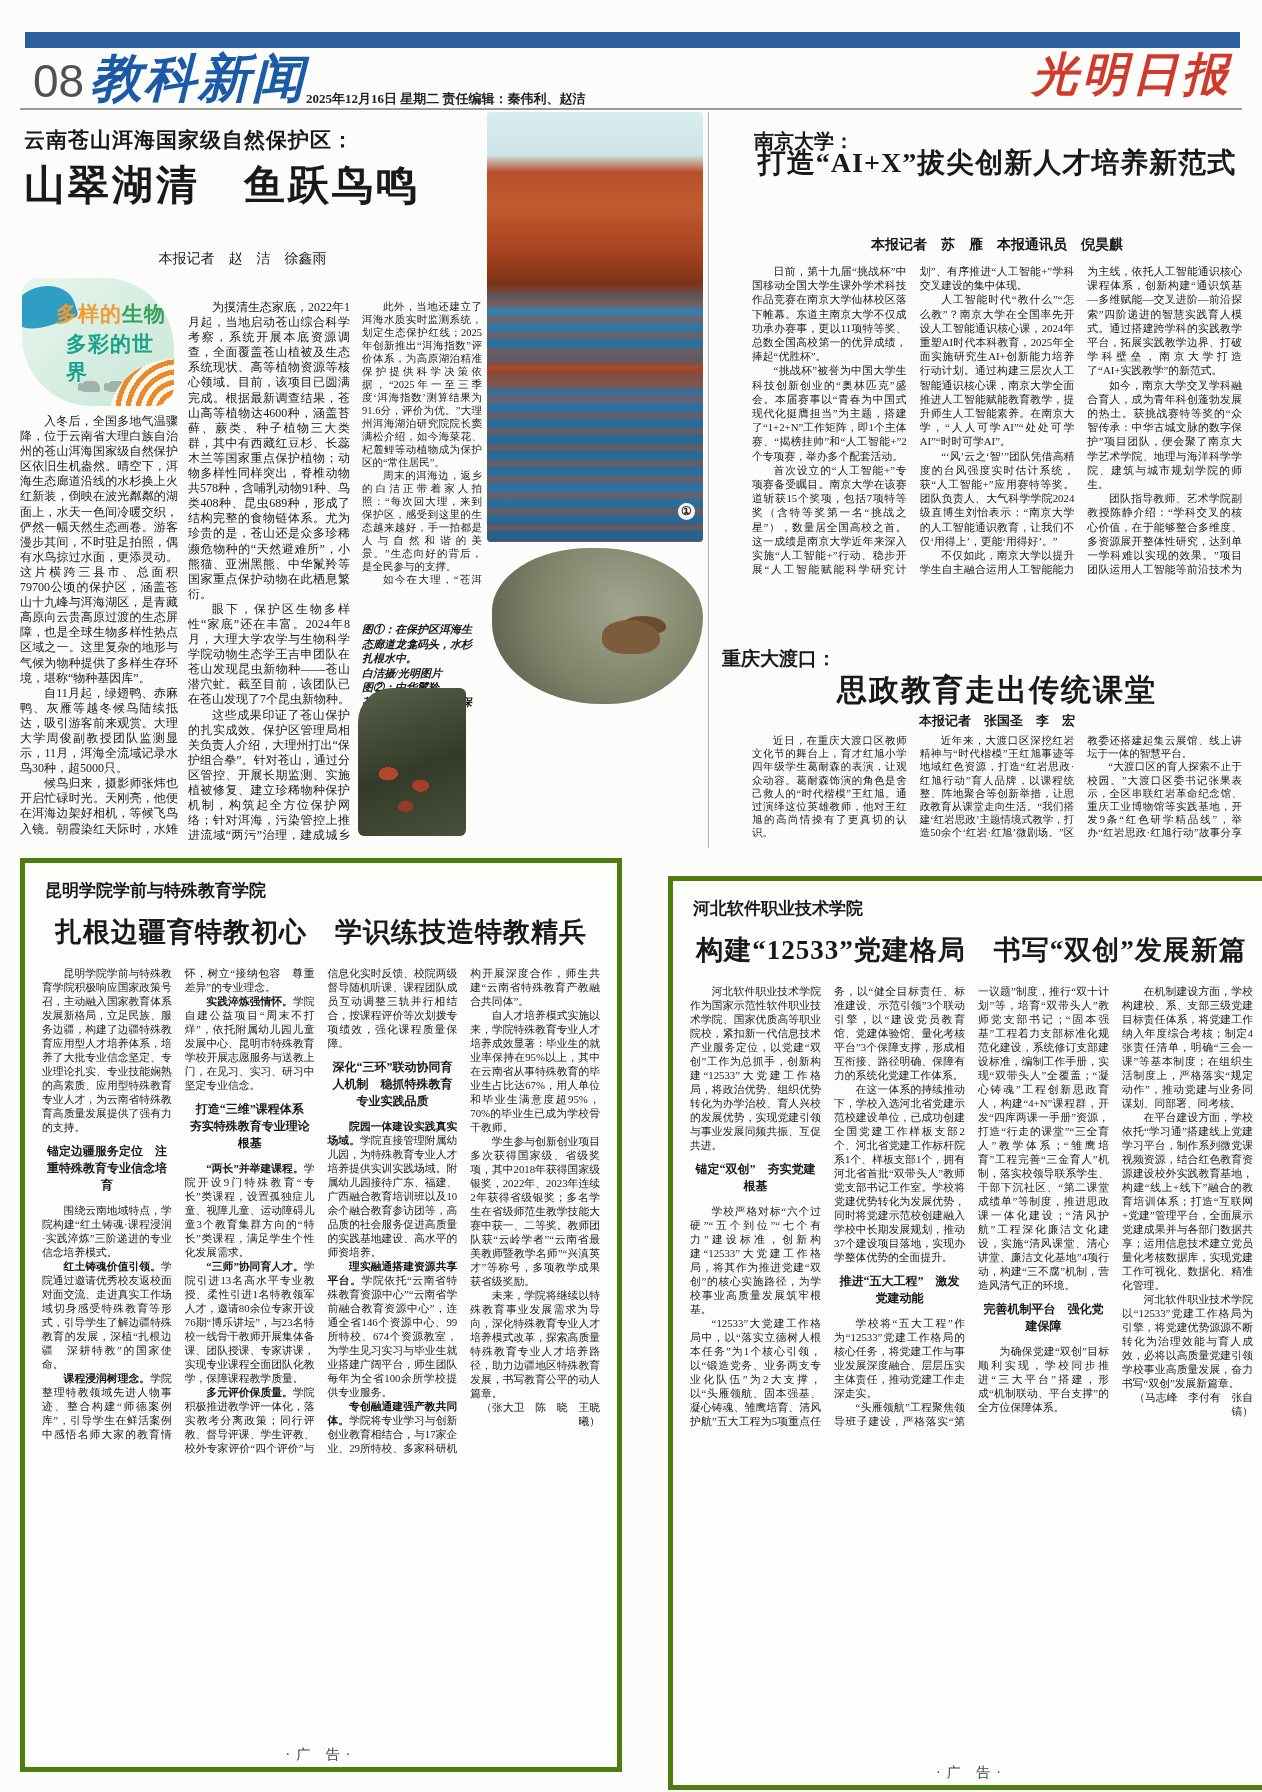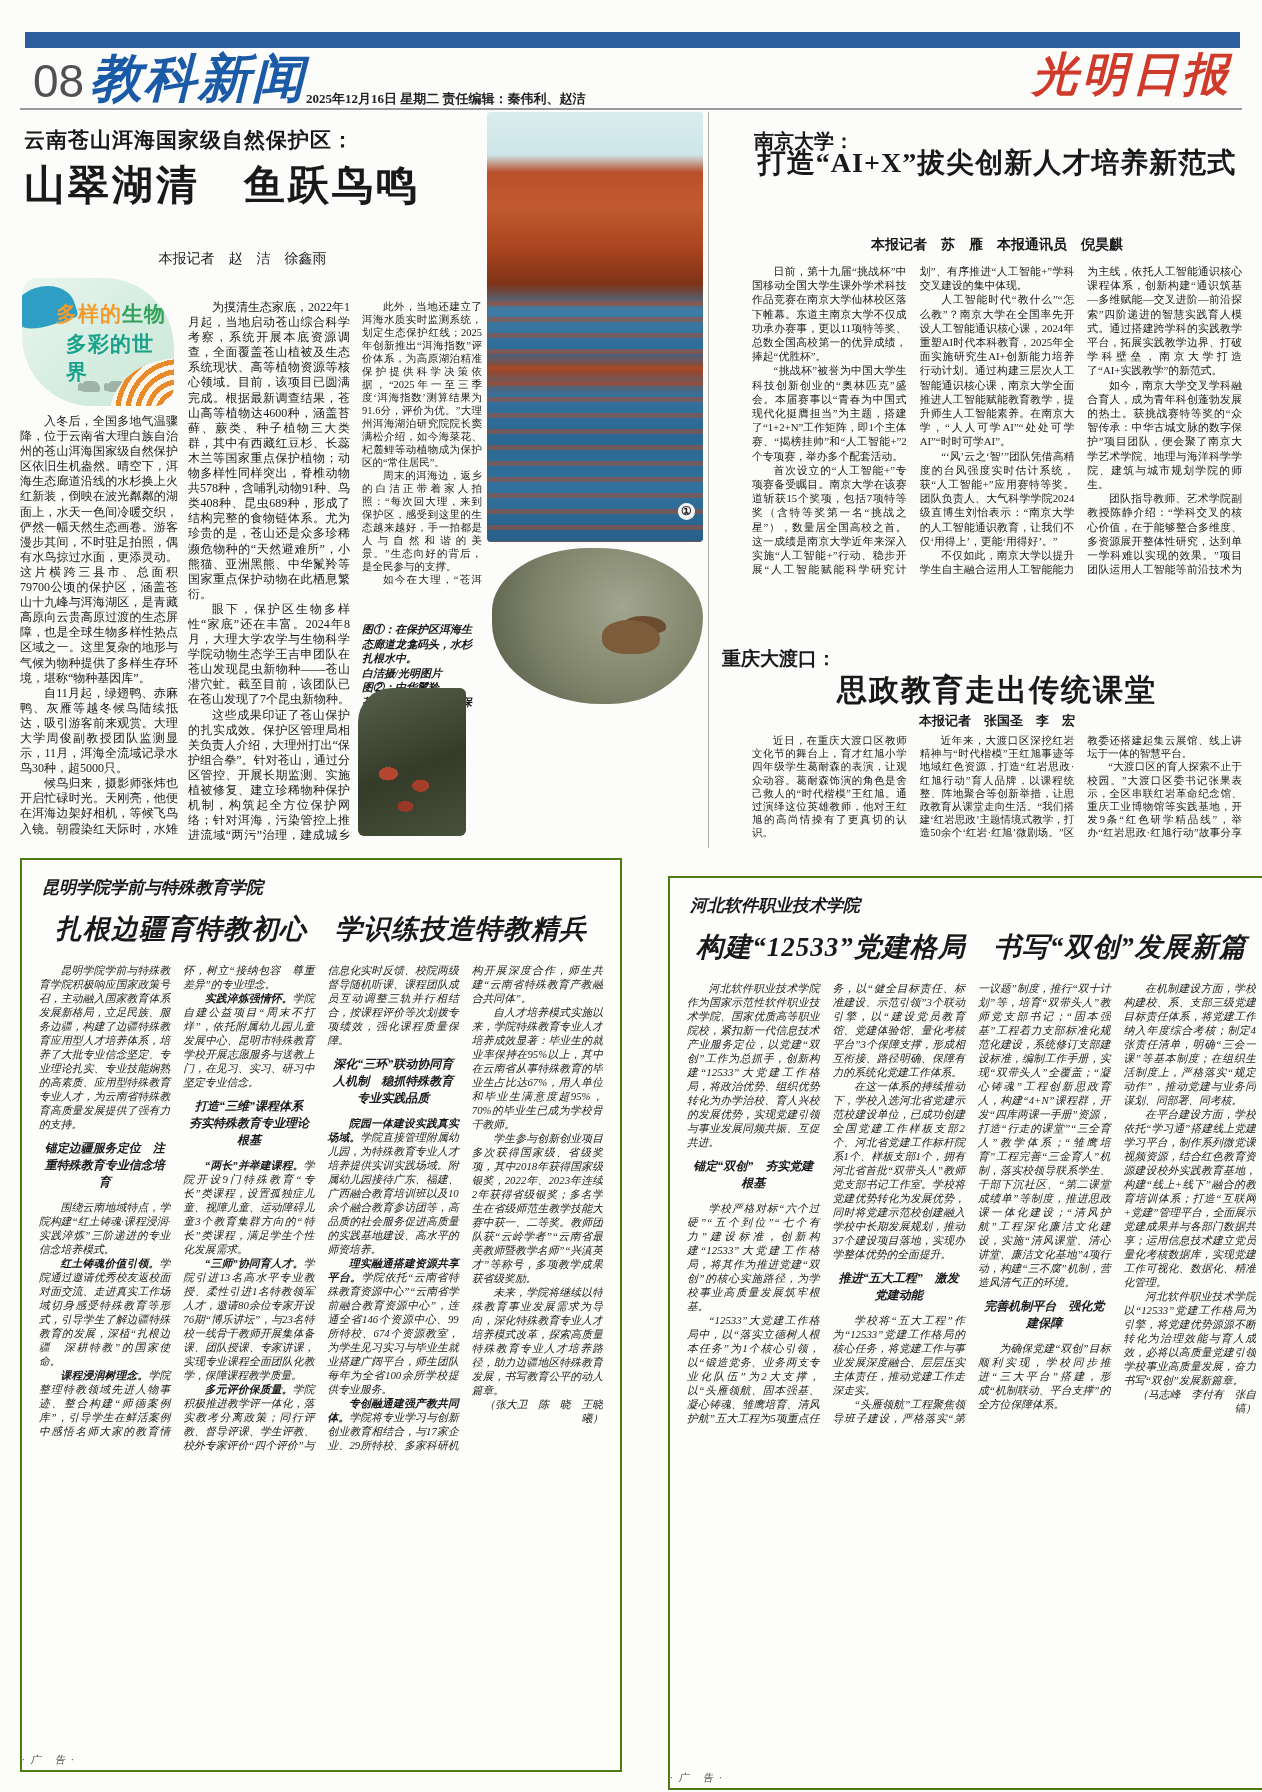--- a/index.html
+++ b/index.html
@@ -80,30 +80,30 @@
              font-size:10.8px; line-height:14.2px; overflow:hidden; }
 
   
   .cq-kicker { left:722px; top:646px; font-size:19px; font-weight:bold; }
   .cq-headline { left:752px; top:670px; width:490px; text-align:center; font-size:30px; font-weight:900; letter-spacing:2px; }
   .cq-byline { left:752px; top:712px; width:490px; text-align:center; font-size:13px; font-weight:bold; }
   .cq-body { left:752px; top:734px; width:490px; height:110px; column-count:3; column-gap:13px;
              font-size:10.5px; line-height:13.2px; overflow:hidden; }
 
   
-  .box { position:absolute; border:2px solid #4d7c0f; background:#fdfdfb;font-style:italic; }
+  .box { position:absolute; border:5px solid #4d7c0f; background:#fdfdfb; }
   .box-left  { left:20px;  top:858px; width:602px; height:914px; }
   .box-right { left:633px; top:876px; width:607px; height:914px;margin-left:35px; }
   .box-kicker { margin:16px 20px 0; font-size:17px; font-weight:bold; }
   .box-headline { margin:12px 10px 16px; text-align:center; font-size:27px; font-weight:900; letter-spacing:1px; }
   .box-body { margin:0 17px; height:770px; column-count:4; column-gap:13px;
               font-size:10.8px; line-height:14px; overflow:hidden; }
   .box-body .para b { font-weight:bold; }
   .box-sub { font-weight:bold; text-align:center; font-size:12px; line-height:17px; margin:9px 4px; }
-  .ad { position:absolute; bottom:3px; left:0; width:100%; text-align:left; font-size:10px;
+  .ad { position:absolute; bottom:3px; left:0; width:100%; text-align:center; font-size:14px;
         letter-spacing:6px; color:#444; }
 </style>
 </head>
 <body>
 
 <div class="page">
 
   <div class="abs topbar"></div>
   <div class="abs pagenum">08</div>
   <div class="abs section-title">教科新闻</div>

